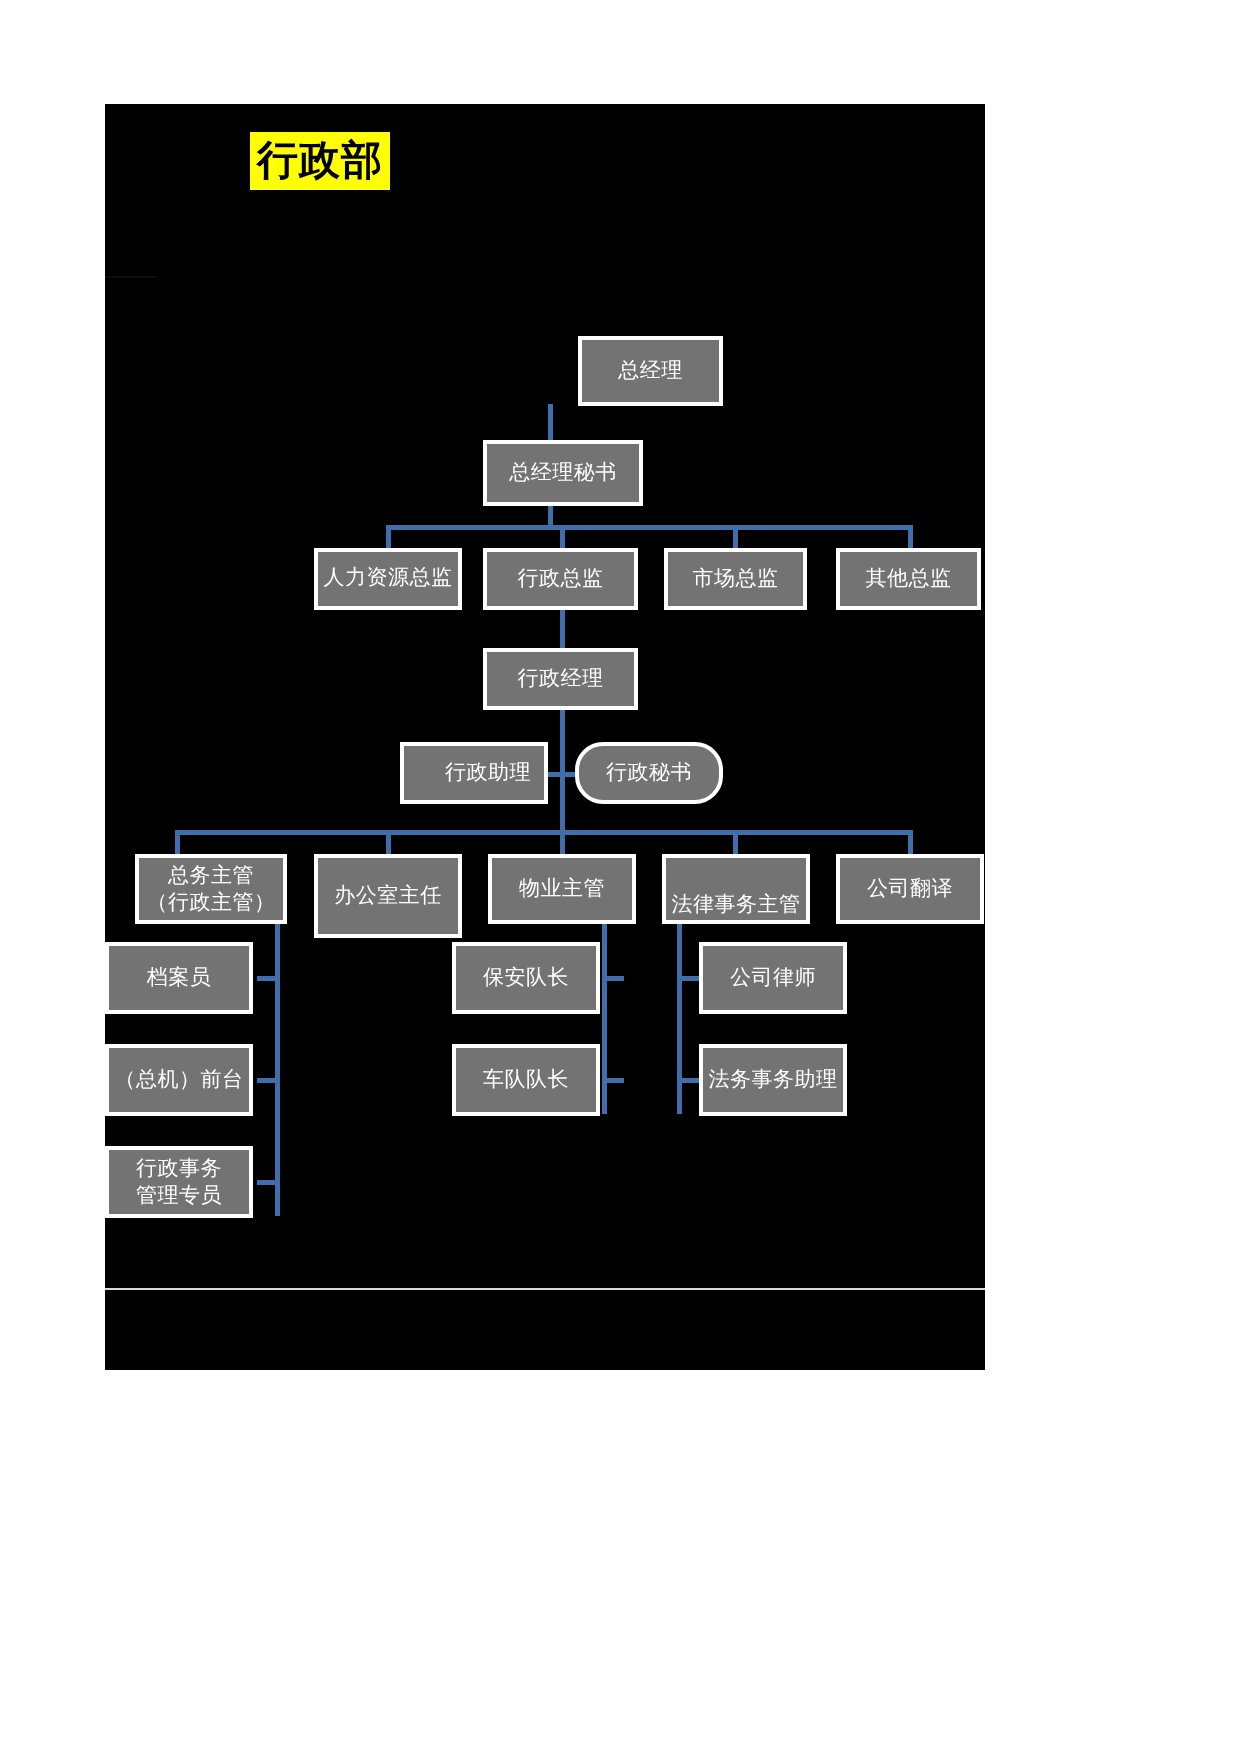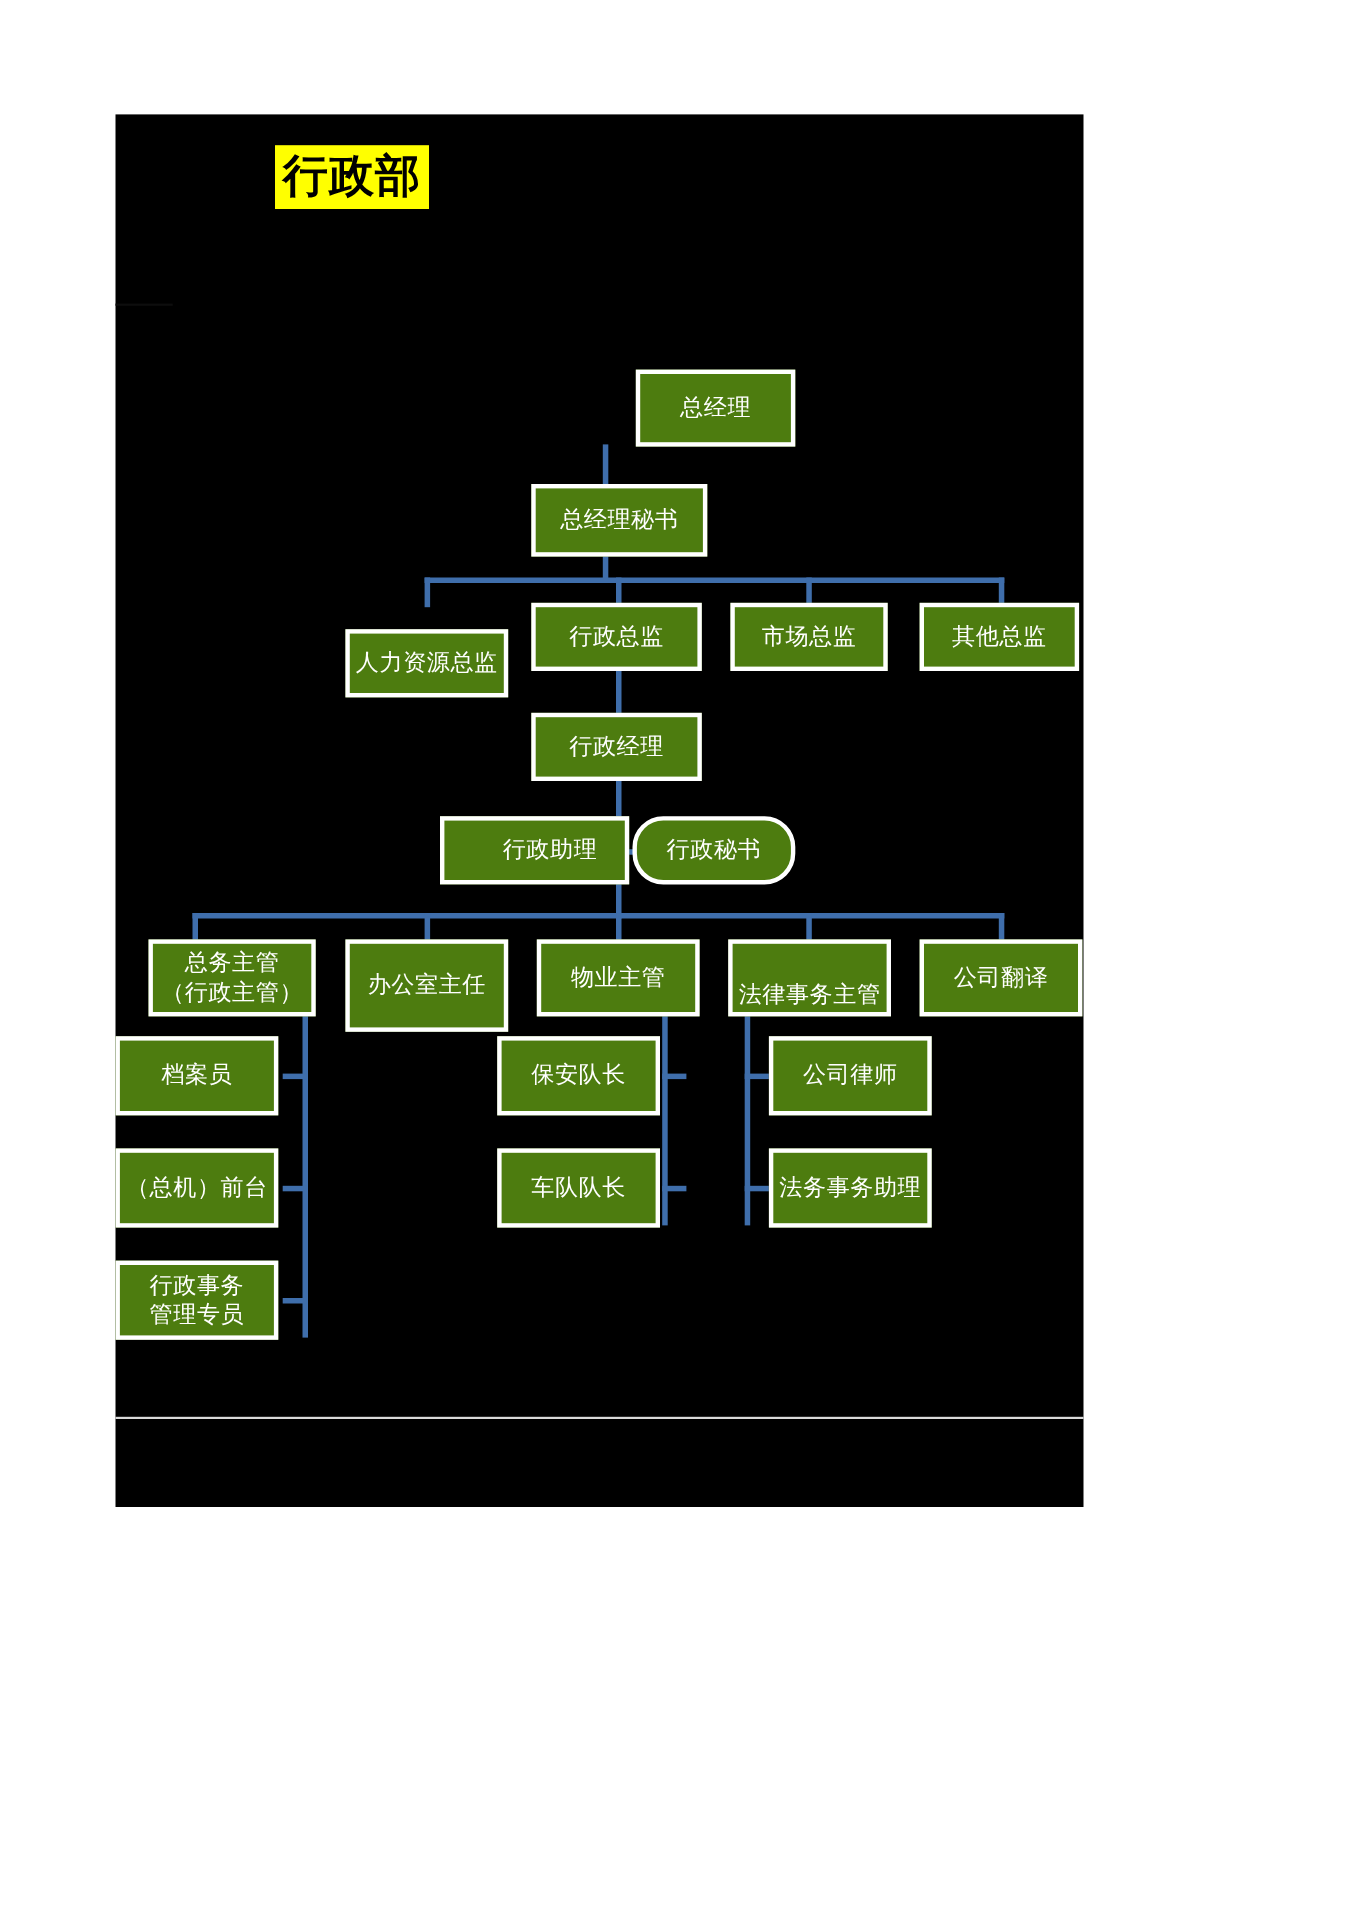--- a/index.html
+++ b/index.html
@@ -19,21 +19,21 @@
   .rule.bottom{left:0px;top:1184px;width:880px;background:#d9d9d9;height:2px;}
   .rule.tick{left:0px;top:172px;width:52px;background:#0d0d0d;}
 
   
   .ln{position:absolute;background:#3f6eab;}
   .lnv{width:5px;}
   .lnh{height:5px;}
 
   
   .node{position:absolute;box-sizing:border-box;
-        background:#4d7c0f;border:4px solid #ffffff;
+        background:#737373;border:4px solid #ffffff;
         color:#ffffff;display:flex;align-items:center;justify-content:center;
         text-align:center;font-family:"DejaVu Sans","Liberation Sans",sans-serif;
         font-size:21px;line-height:1.30;letter-spacing:0.5px;
         padding:2px 4px;}
   .node span{display:block;}
 </style>
 </head>
 <body>
 
 <div id="page">
@@ -85,38 +85,38 @@
     <div class="ln lnh" style="left:572px;top:974px;width:22px;height:5px;"></div>
 
     <div class="node" style="left:473px;top:232px;width:145px;height:70px;">
       <span>总经理</span>
     </div>
 
     <div class="node" style="left:378px;top:336px;width:160px;height:66px;">
       <span>总经理秘书</span>
     </div>
 
-    <div class="node" style="left:209px;top:468px;width:148px;height:62px;">
+    <div class="node" style="left:209px;top:444px;width:148px;height:62px;font-family:Liberation Mono, monospace;">
       <span>人力资源总监</span>
     </div>
     <div class="node" style="left:378px;top:444px;width:155px;height:62px;">
       <span>行政总监</span>
     </div>
     <div class="node" style="left:559px;top:444px;width:143px;height:62px;">
       <span>市场总监</span>
     </div>
     <div class="node" style="left:731px;top:444px;width:145px;height:62px;">
       <span>其他总监</span>
     </div>
 
     <div class="node" style="left:378px;top:544px;width:155px;height:62px;">
       <span>行政经理</span>
     </div>
 
-    <div class="node" style="left:295px;top:638px;width:172px;height:62px;padding-left:32px;">
+    <div class="node" style="left:295px;top:638px;width:148px;height:62px;padding-left:32px;">
       <span>行政助理</span>
     </div>
     <div class="node" style="left:470px;top:638px;width:148px;height:62px;border-radius:28px;">
       <span>行政秘书</span>
     </div>
 
     <div class="node" style="left:30px;top:750px;width:152px;height:70px;flex-direction:column;">
       <span>总务主管</span>
       <span>（行政主管）</span>
     </div>

